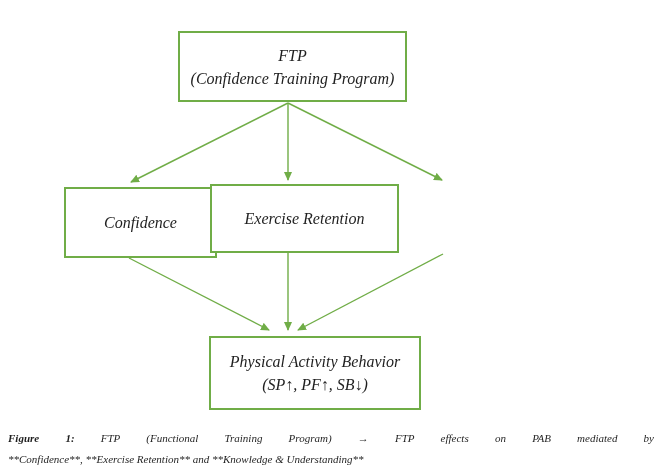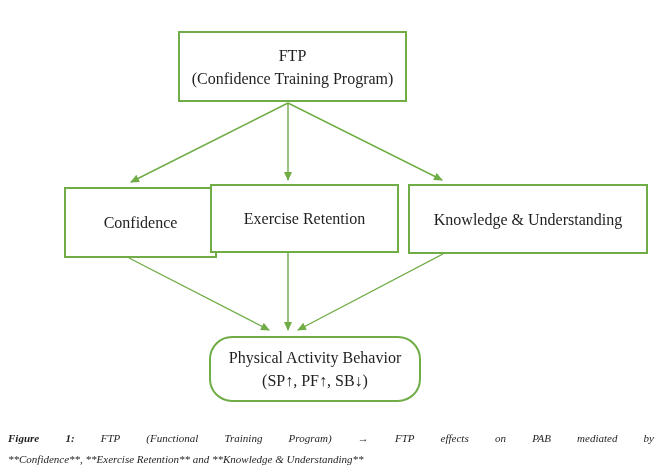--- a/index.html
+++ b/index.html
@@ -25,26 +25,27 @@
     border: 2px solid #70AD47;
     background: #ffffff;
     display: flex;
     flex-direction: column;
     align-items: center;
     justify-content: center;
     text-align: center;
     font-size: 16px;
     line-height: 23px;
     padding: 2px 6px;
+    font-style: italic;
   }
   .node-ftp        { left: 178px; top: 31px;  width: 229px; height: 71px; }
   .node-confidence { left: 20px;  top: 187px; width: 153px; height: 71px; margin-left: 44px; }
   .node-exercise   { left: 210px; top: 184px; width: 189px; height: 69px; }
   .node-knowledge  { left: 408px; top: 184px; width: 240px; height: 70px; }
-  .node-pab        { left: 209px; top: 336px; width: 212px; height: 66px; border-radius: 23px; }
+  .node-pab        { left: 209px; top: 336px; width: 212px; height: 74px; }
   .caption {
     position: absolute;
     left: 8px;
     top: 428px;
     width: 646px;
     font-style: italic;
     font-size: 11px;
     line-height: 21px;
   }
   .cap-line1 {
@@ -88,23 +89,20 @@
   </div>
 
   <div class="node node-confidence">
     <span>Confidence</span>
   </div>
 
   <div class="node node-exercise">
     <span>Exercise Retention</span>
   </div>
 
-  <div class="node node-knowledge">
-    <span>Knowledge &amp; Understanding</span>
-  </div>
 
   <div class="node node-pab">
     <span>Physical Activity Behavior</span>
     <span>(SP↑, PF↑, SB↓)</span>
   </div>
 
   <p class="caption">
     <span class="cap-line1">
       <span class="cap-label">Figure 1:</span>
       <span>FTP (Functional Training Program) → FTP effects on PAB mediated by</span>

